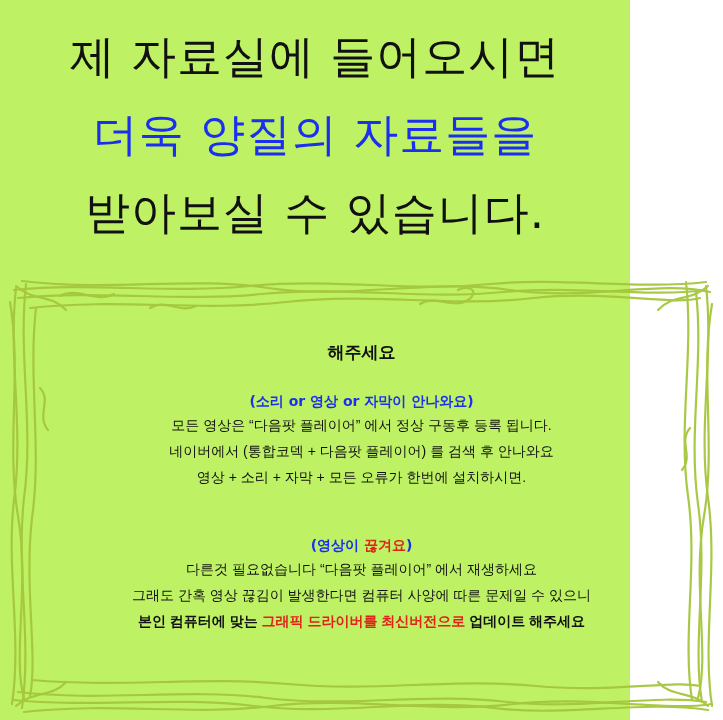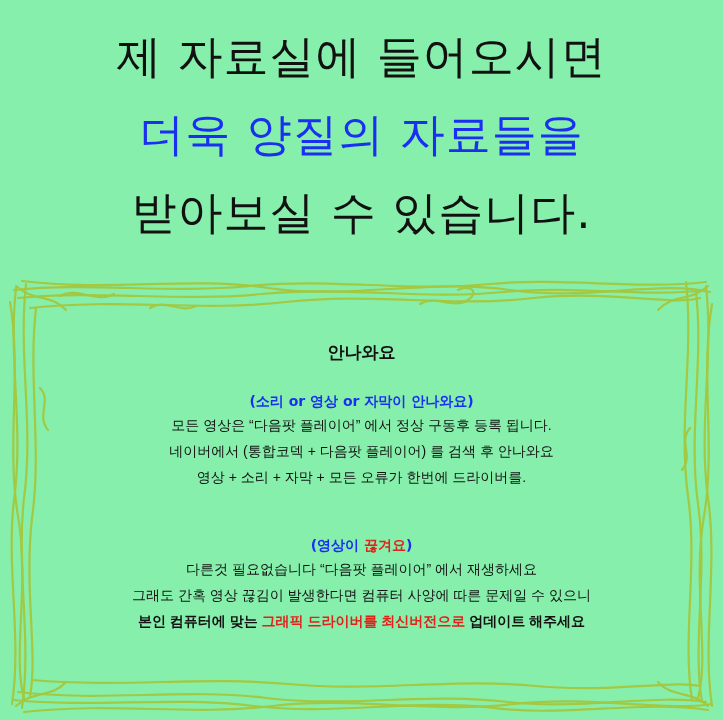--- a/index.html
+++ b/index.html
@@ -9,23 +9,23 @@
   }
   body {
     width: 723px;
     height: 720px;
     font-family: "Liberation Sans", sans-serif;
     overflow: hidden;
     position: relative;
   }
   .page {
     position: relative;
-    width: 723px;
+    width: 630px;
     height: 720px;
-    background: #86efac;
+    background: #bef264;
   }
 
   
   .headline {
     padding-top: 18px;
     text-align: center;
   }
   .headline-line {
     font-family: "DejaVu Sans", sans-serif;
     font-size: 45px;
@@ -139,27 +139,27 @@
         <path d="M60,28 C78,18 96,36 114,26"></path>
         <path d="M420,36 C436,26 452,42 468,32 C480,24 470,16 458,22"></path>
         <path d="M150,40 C166,30 180,46 196,38"></path>
         <path d="M40,120 C52,132 36,148 48,162"></path>
         <path d="M690,160 C678,174 694,188 682,202"></path>
       </g>
     </svg>
   </div>
 
   <div class="body-block">
-    <div class="body-title">안나와요</div>
+    <div class="body-title">해주세요</div>
 
     <div class="sub-head">(소리 or 영상 or 자막이 안나와요)</div>
 
     <div class="para-line">모든 영상은 “다음팟 플레이어” 에서 정상 구동후 등록 됩니다.</div>
     <div class="para-line">네이버에서 (통합코덱 + 다음팟 플레이어) 를 검색 후 안나와요</div>
-    <div class="para-line">영상 + 소리 + 자막 + 모든 오류가 한번에 드라이버를.</div>
+    <div class="para-line">영상 + 소리 + 자막 + 모든 오류가 한번에 설치하시면.</div>
 
 
     <div class="gap-block"></div>
 
     <div class="sub-head">
       <span>(영상이 </span><span class="seg-red">끊겨요</span><span>)</span>
     </div>
 
     <div class="para-line">다른것 필요없습니다  “다음팟 플레이어” 에서 재생하세요</div>
     <div class="para-line">그래도 간혹 영상 끊김이 발생한다면 컴퓨터 사양에 따른 문제일 수 있으니</div>

